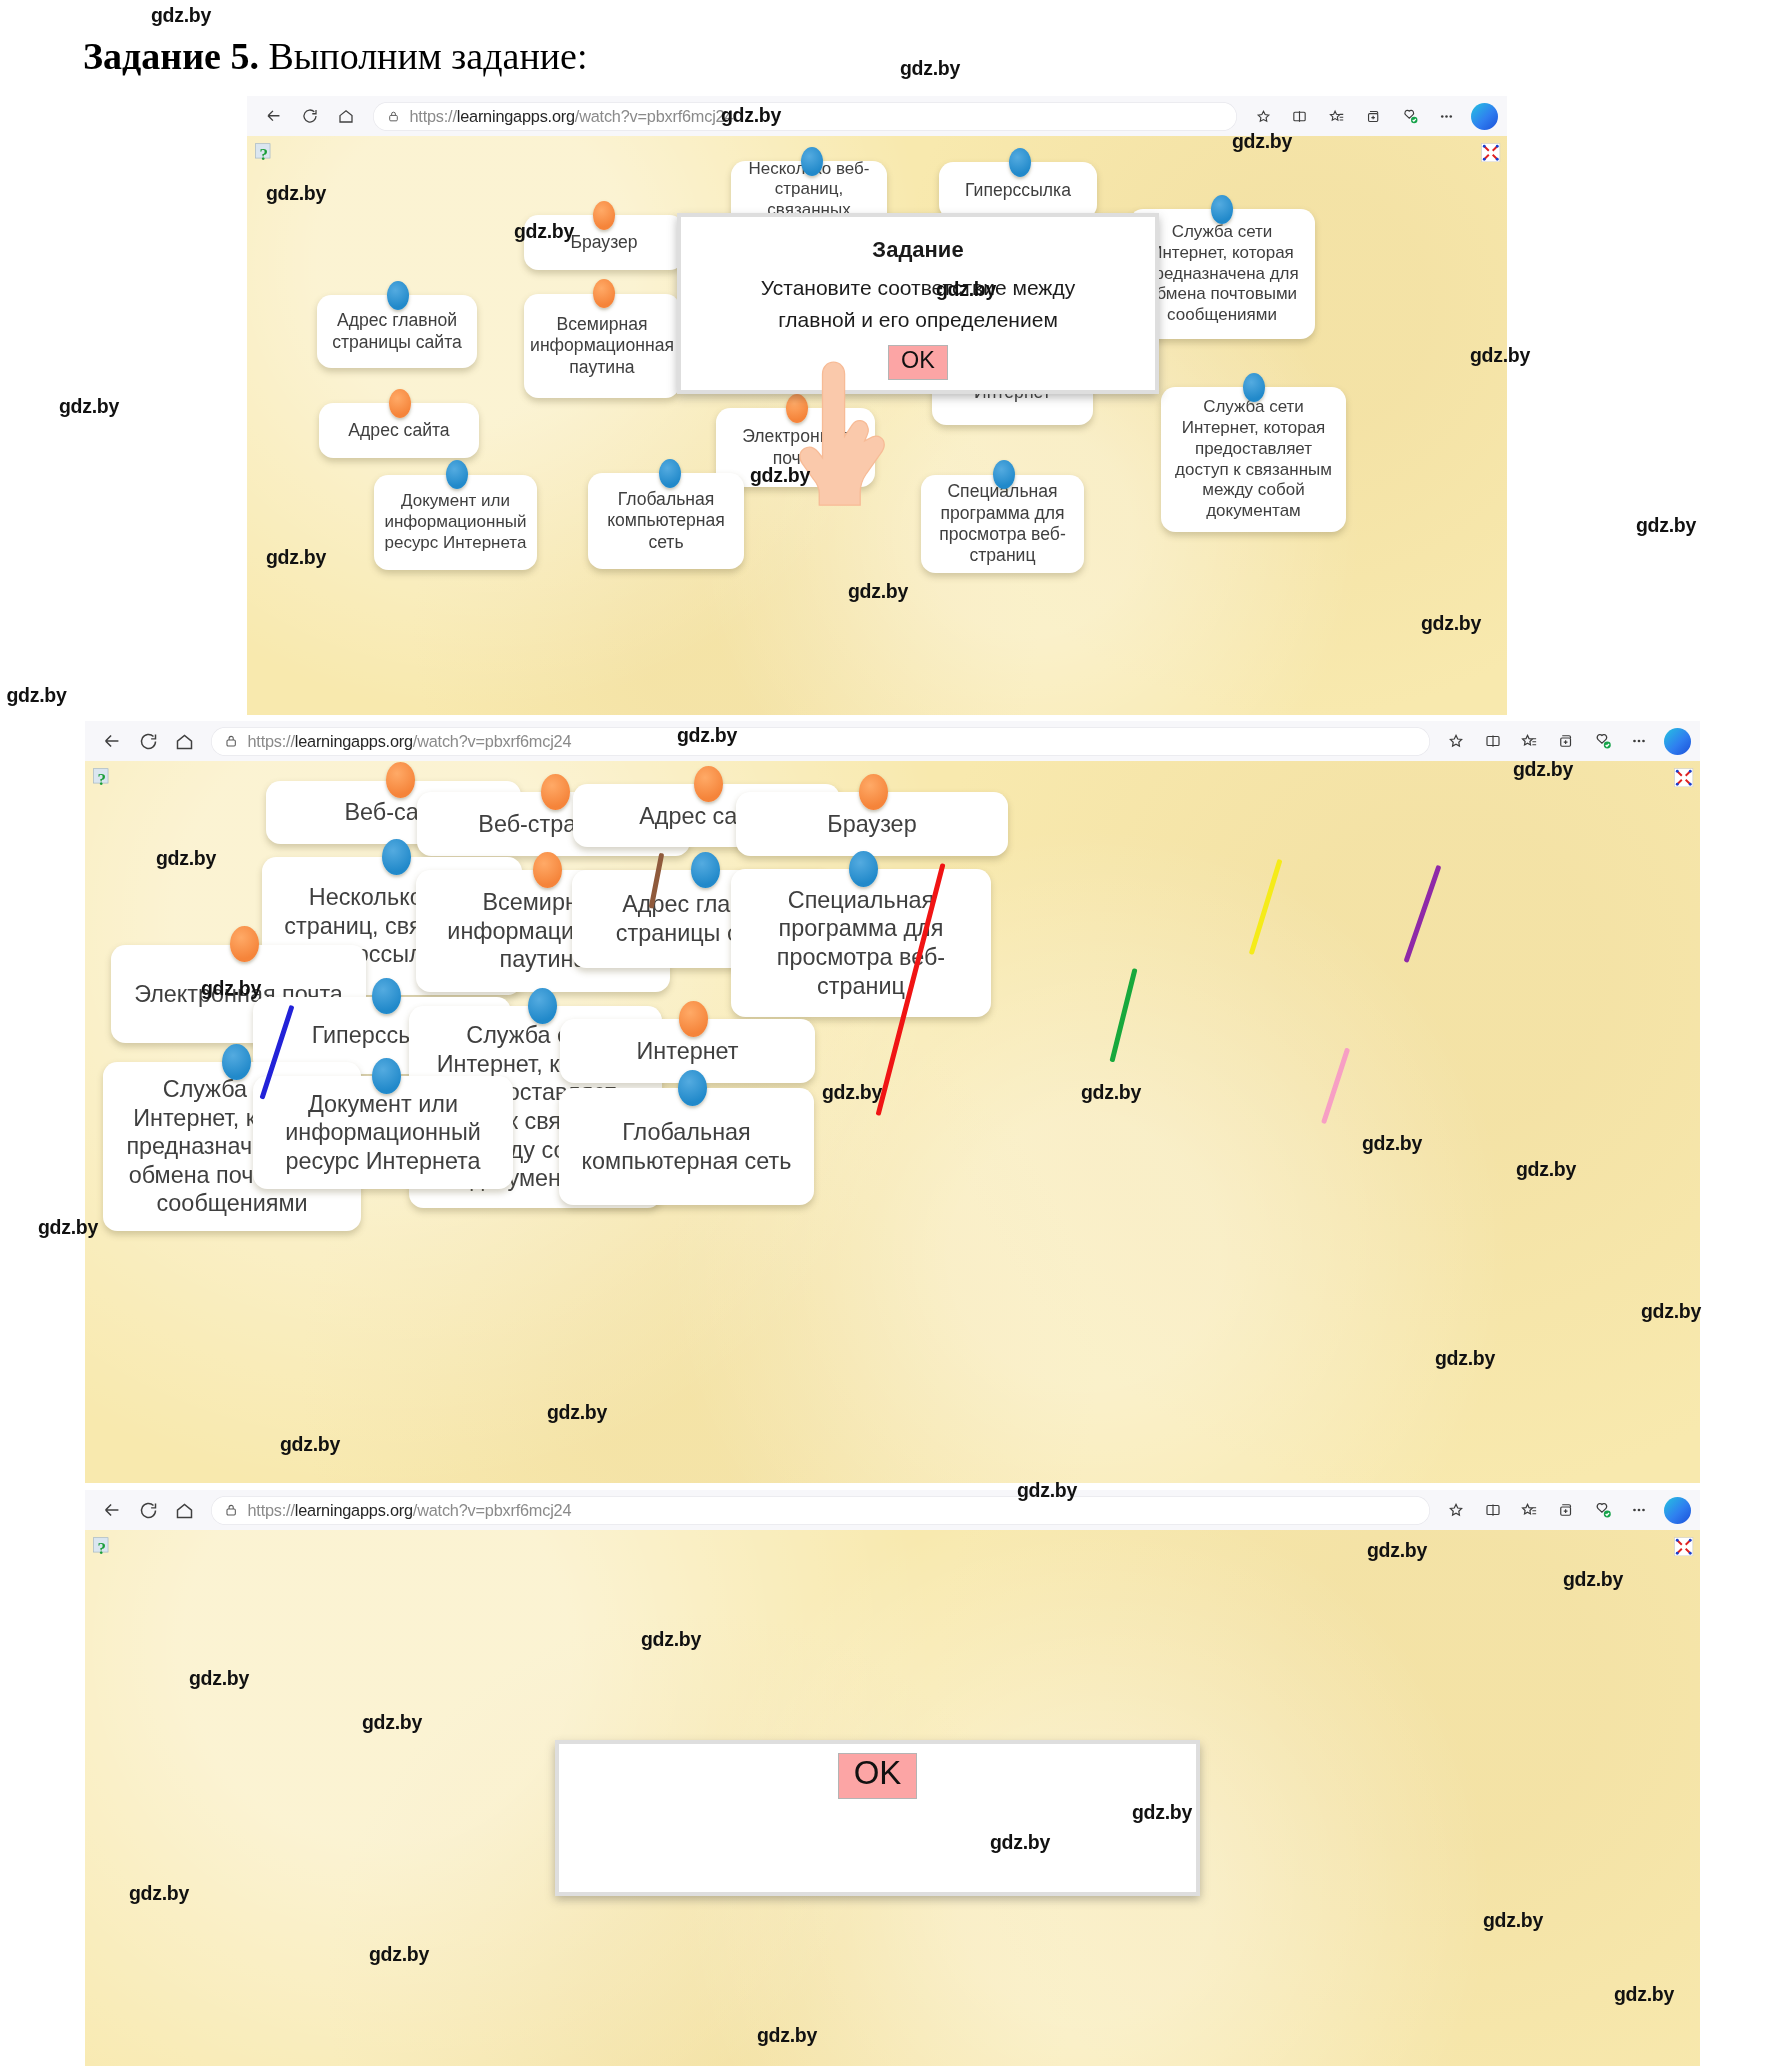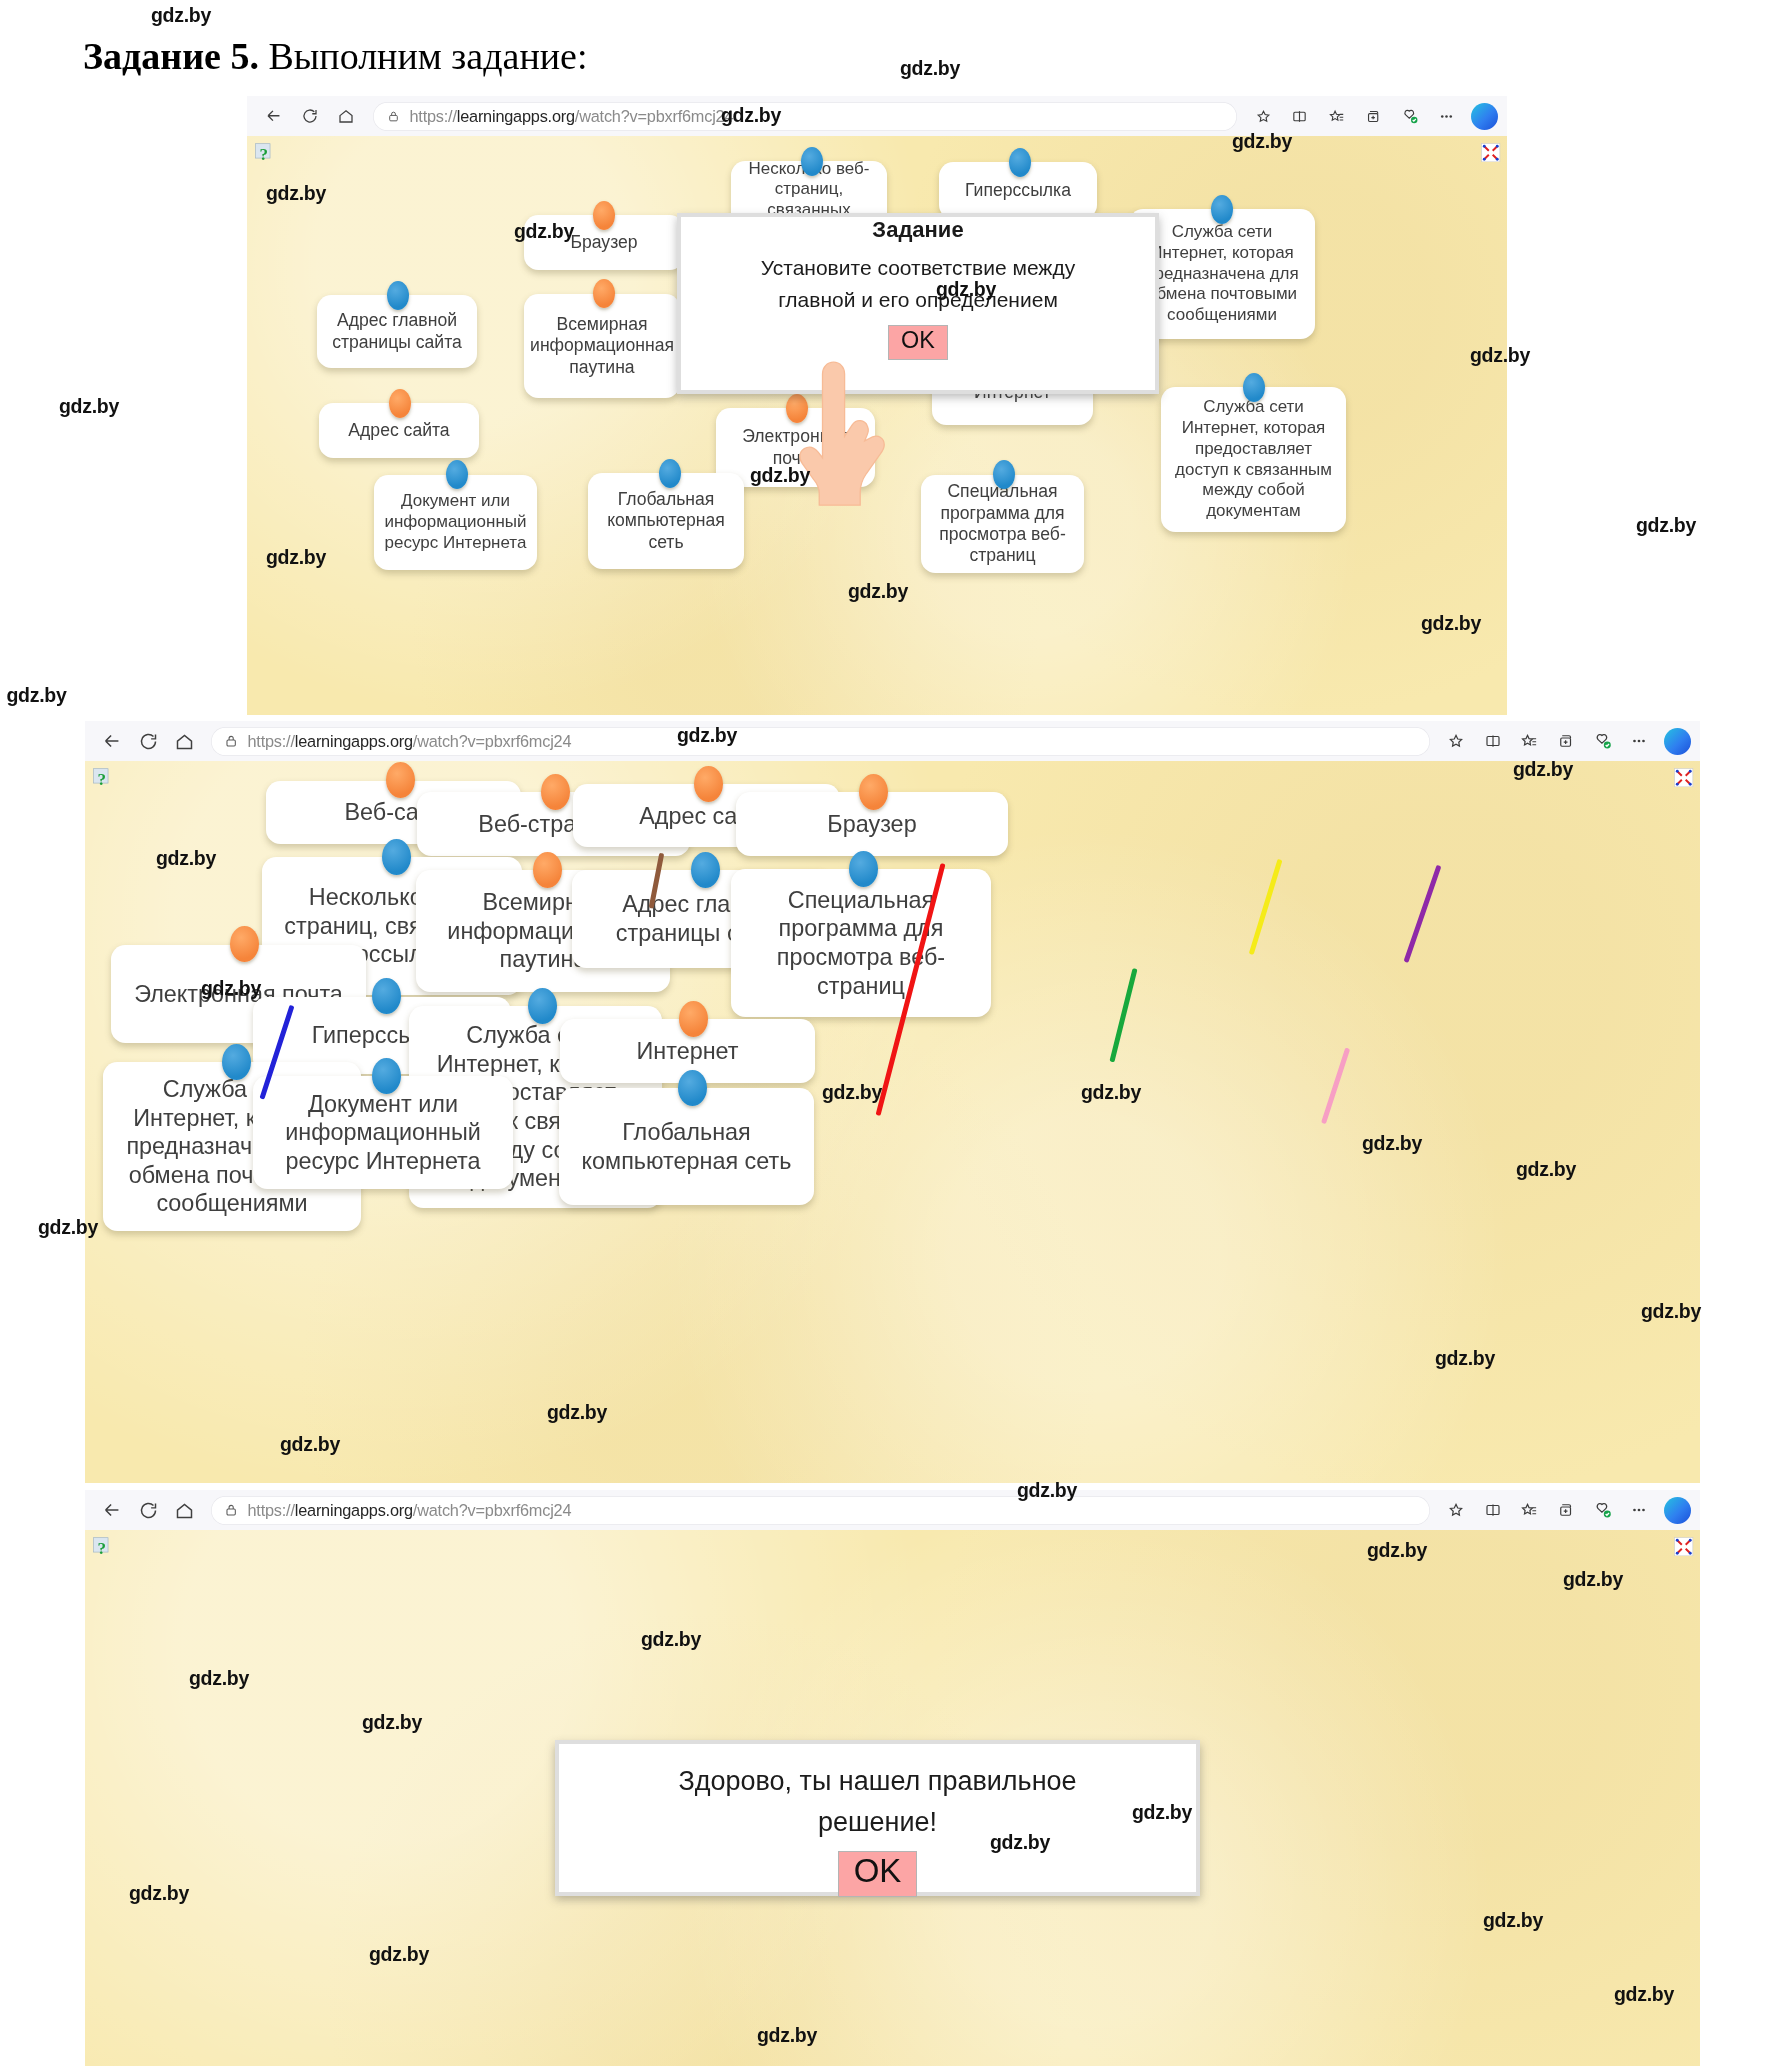--- a/index.html
+++ b/index.html
@@ -44,21 +44,21 @@
   .dot{position:absolute;width:22px;height:29px;border-radius:50%;box-shadow:0 2px 3.3px rgba(90,80,40,.35);z-index:4;}
   .dot.blue{background:radial-gradient(circle at 38% 32%,#54abe0,#2189ca 70%);}
   .dot.orange{background:radial-gradient(circle at 38% 32%,#ffaa67,#f5843a 70%);}
 
   
   .ln{position:absolute;transform-origin:0 50%;border-radius:2px;z-index:6;}
 
   
   .modal{position:absolute;background:#fff;border:4.6px solid #dedede;box-shadow:0 3.9px 9px rgba(60,60,60,.35);
          box-sizing:border-box;text-align:center;z-index:40;}
-  .modal .mtitle{font-weight:bold;font-size:22px;color:#1a1a1a;margin-top:0;}
+  .modal .mtitle{font-weight:bold;font-size:22px;color:#1a1a1a;margin-top:20px;}
   .modal .mbody{font-size:21px;color:#1c1c1c;line-height:1.5;margin-top:9px;}
   .okbtn{display:inline-block;margin-top:10.4px;background:#fca5a5;border:0.7px solid #b4b4b4;
          font-size:23.4px;color:#111;padding:1.3px 11.7px 5.2px;line-height:1.1;}
 
   
   .hand{position:absolute;z-index:45;}
 </style>
 </head>
 <body>
 
@@ -497,24 +497,20 @@
           </g>
           <g fill="#1a3fd0">
             <circle cx="5" cy="5" r="2.2"></circle>
             <circle cx="25" cy="5" r="2.2"></circle>
             <circle cx="5" cy="25" r="2.2"></circle>
             <circle cx="25" cy="25" r="2.2"></circle>
           </g>
         </svg></span>
 
     <div class="modal" style="left:470px;top:210px;width:645px;height:156px;">
-      <div class="mbody" style="font-size:27px;margin-top:17px;">
-        <div>Здорово, ты нашел правильное</div>
-        <div>решение!</div>
-      </div>
       <div class="okbtn" style="font-size:33px;margin-top:9px;padding:1.3px 14.3px 6.5px;">OK</div>
     </div>
   </div>
 </div>
 
 <div class="wm" style="left:151px;top:3.9px;">gdz.by</div>
 <div class="wm" style="left:900px;top:57px;">gdz.by</div>
 <div class="wm" style="left:721px;top:104px;">gdz.by</div>
 <div class="wm" style="left:1232px;top:130px;">gdz.by</div>
 <div class="wm" style="left:266px;top:182px;">gdz.by</div>

